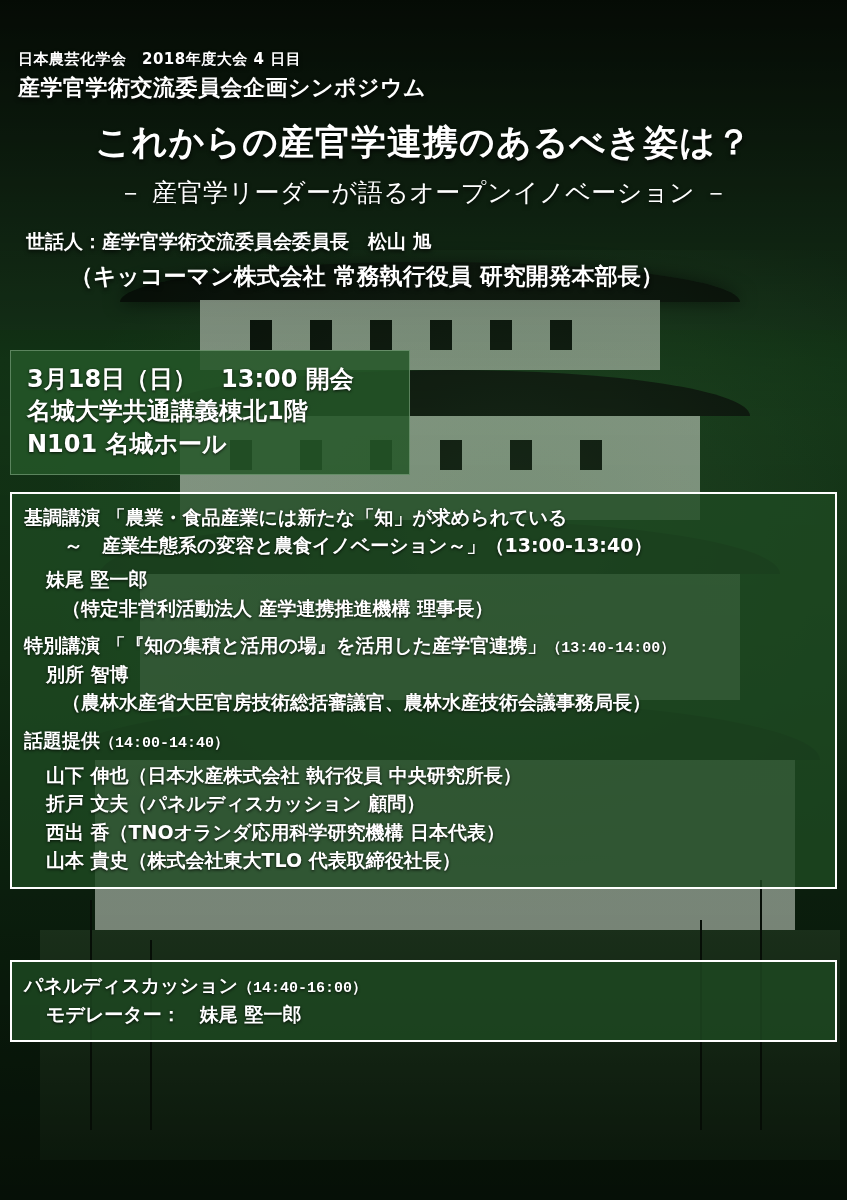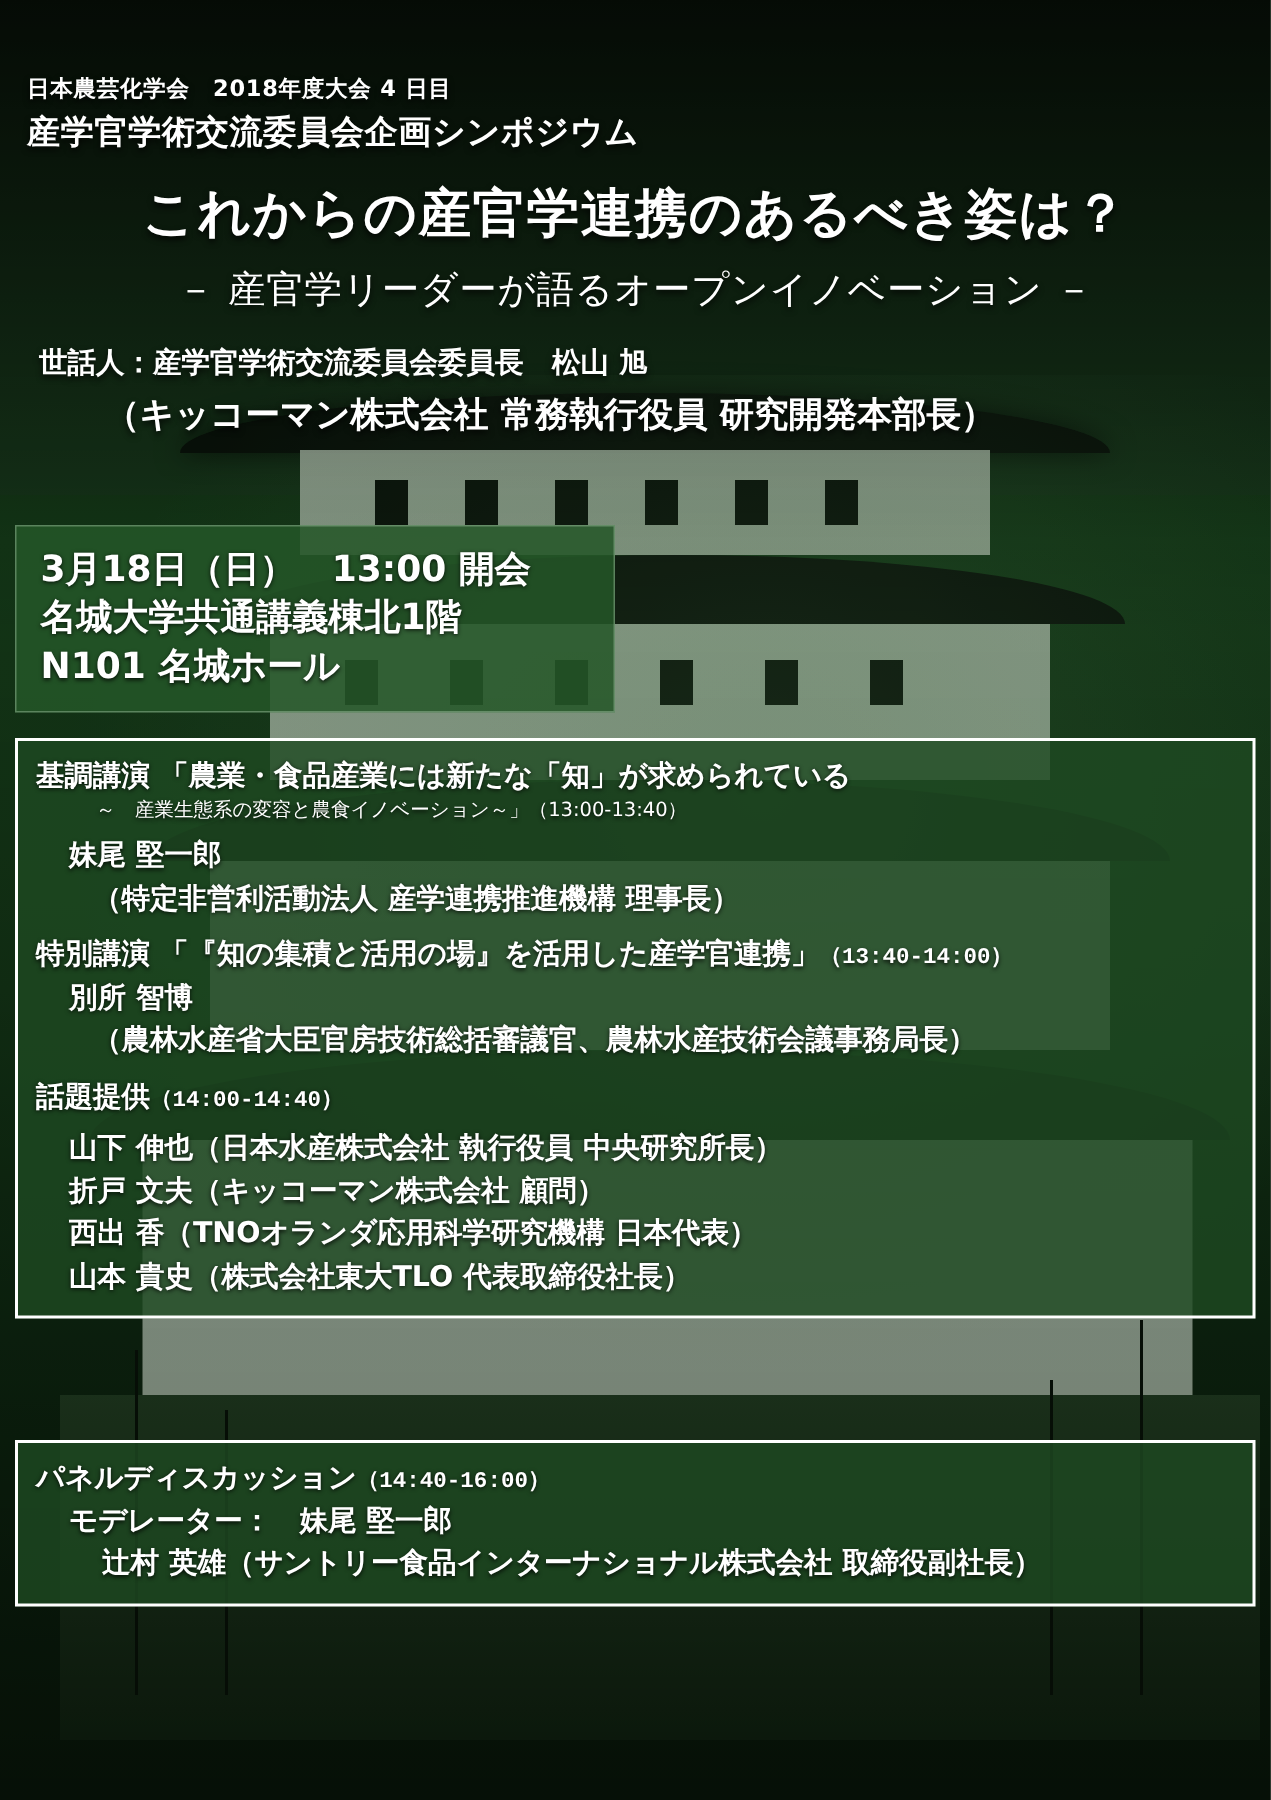--- a/index.html
+++ b/index.html
@@ -102,21 +102,21 @@
   .panel-a{top:492px;padding:10px 12px 12px 12px;}
   .panel-b{top:960px;padding:10px 12px 12px 12px;}
 
   .sec-head{font-size:19px;font-weight:bold;line-height:1.45;}
   .sec-head .small{font-size:15px;font-weight:bold;font-family:Liberation Mono, monospace;}
   .sec-cont{font-size:19px;font-weight:bold;line-height:1.5;padding-left:22px;}
   .sec-cont2{font-size:19px;font-weight:bold;line-height:1.5;padding-left:38px;}
   .indent-wide{padding-left:44px;}
   .gap{height:10px;}
   .gap-s{height:6px;}
-  .head2line{font-size:13px;font-weight:normal;line-height:1.45;padding-left:40px;}
+  .head2line{font-size:19px;font-weight:bold;line-height:1.45;padding-left:40px;}
 
   
   .footer{
     position:absolute;left:0;bottom:0;width:847px;height:62px;
     background:#ffffff;
     border-top:3px solid #1f5c23;
   }
   .logo{
     position:absolute;left:14px;top:12px;width:66px;height:36px;
     color:#1f5c23;font-weight:bold;font-size:25px;letter-spacing:-1px;
@@ -193,27 +193,26 @@
     </div>
     <div class="sec-cont">別所 智博</div>
     <div class="sec-cont2">（農林水産省大臣官房技術総括審議官、農林水産技術会議事務局長）</div>
 
     <div class="gap"></div>
     <div class="sec-head">
       <span>話題提供</span><span class="small">（14:00-14:40）</span>
     </div>
     <div class="gap-s"></div>
     <div class="sec-cont">山下 伸也（日本水産株式会社 執行役員 中央研究所長）</div>
-    <div class="sec-cont">折戸 文夫（キッコーマン株式会社 顧問）</div>
+    <div class="sec-cont">折戸 文夫（パネルディスカッション 顧問）</div>
     <div class="sec-cont">西出 香（TNOオランダ応用科学研究機構 日本代表）</div>
     <div class="sec-cont">山本 貴史（株式会社東大TLO 代表取締役社長）</div>
   </div>
 
   <div class="panel panel-b">
     <div class="sec-head">
       <span>パネルディスカッション</span><span class="small">（14:40-16:00）</span>
     </div>
     <div class="sec-cont">モデレーター：　妹尾 堅一郎</div>
-    <div class="sec-cont indent-wide">辻村 英雄（サントリー食品インターナショナル株式会社 取締役副社長）</div>
   </div>
 
 
 </div>
 
 </body></html>

